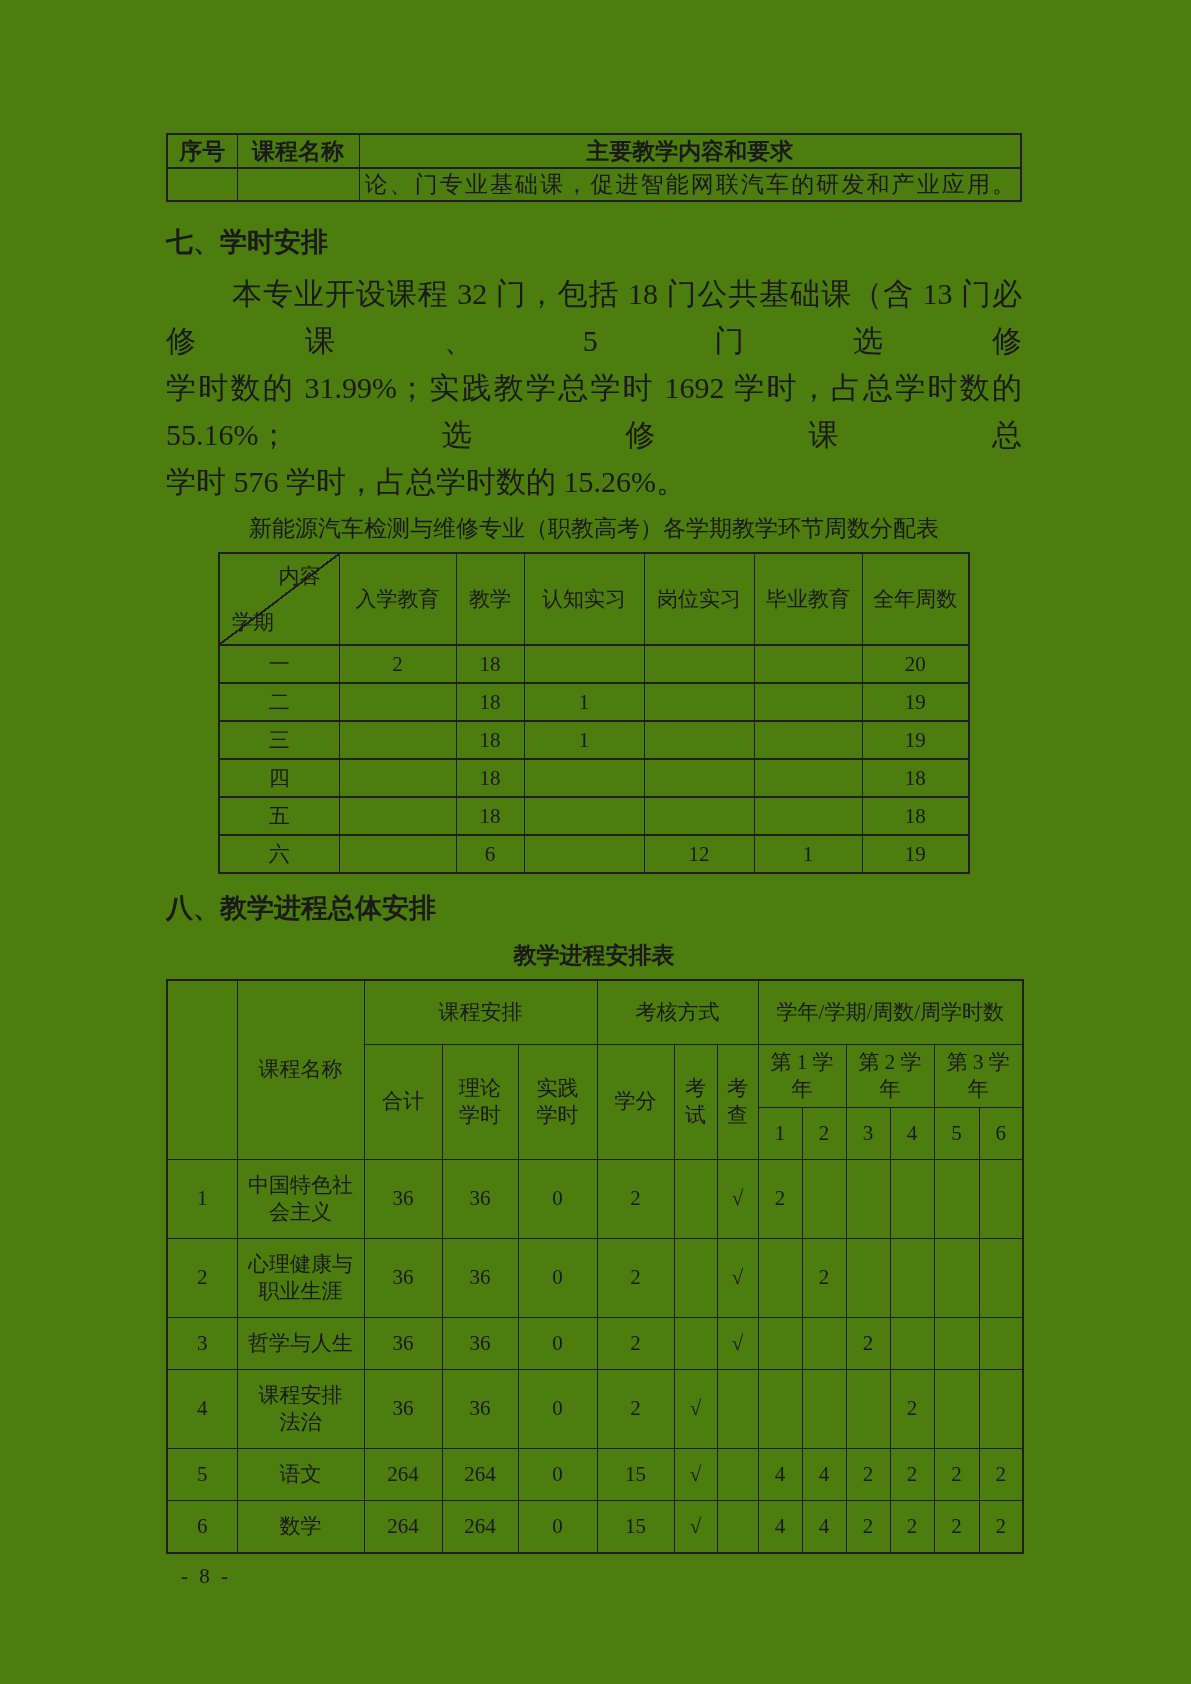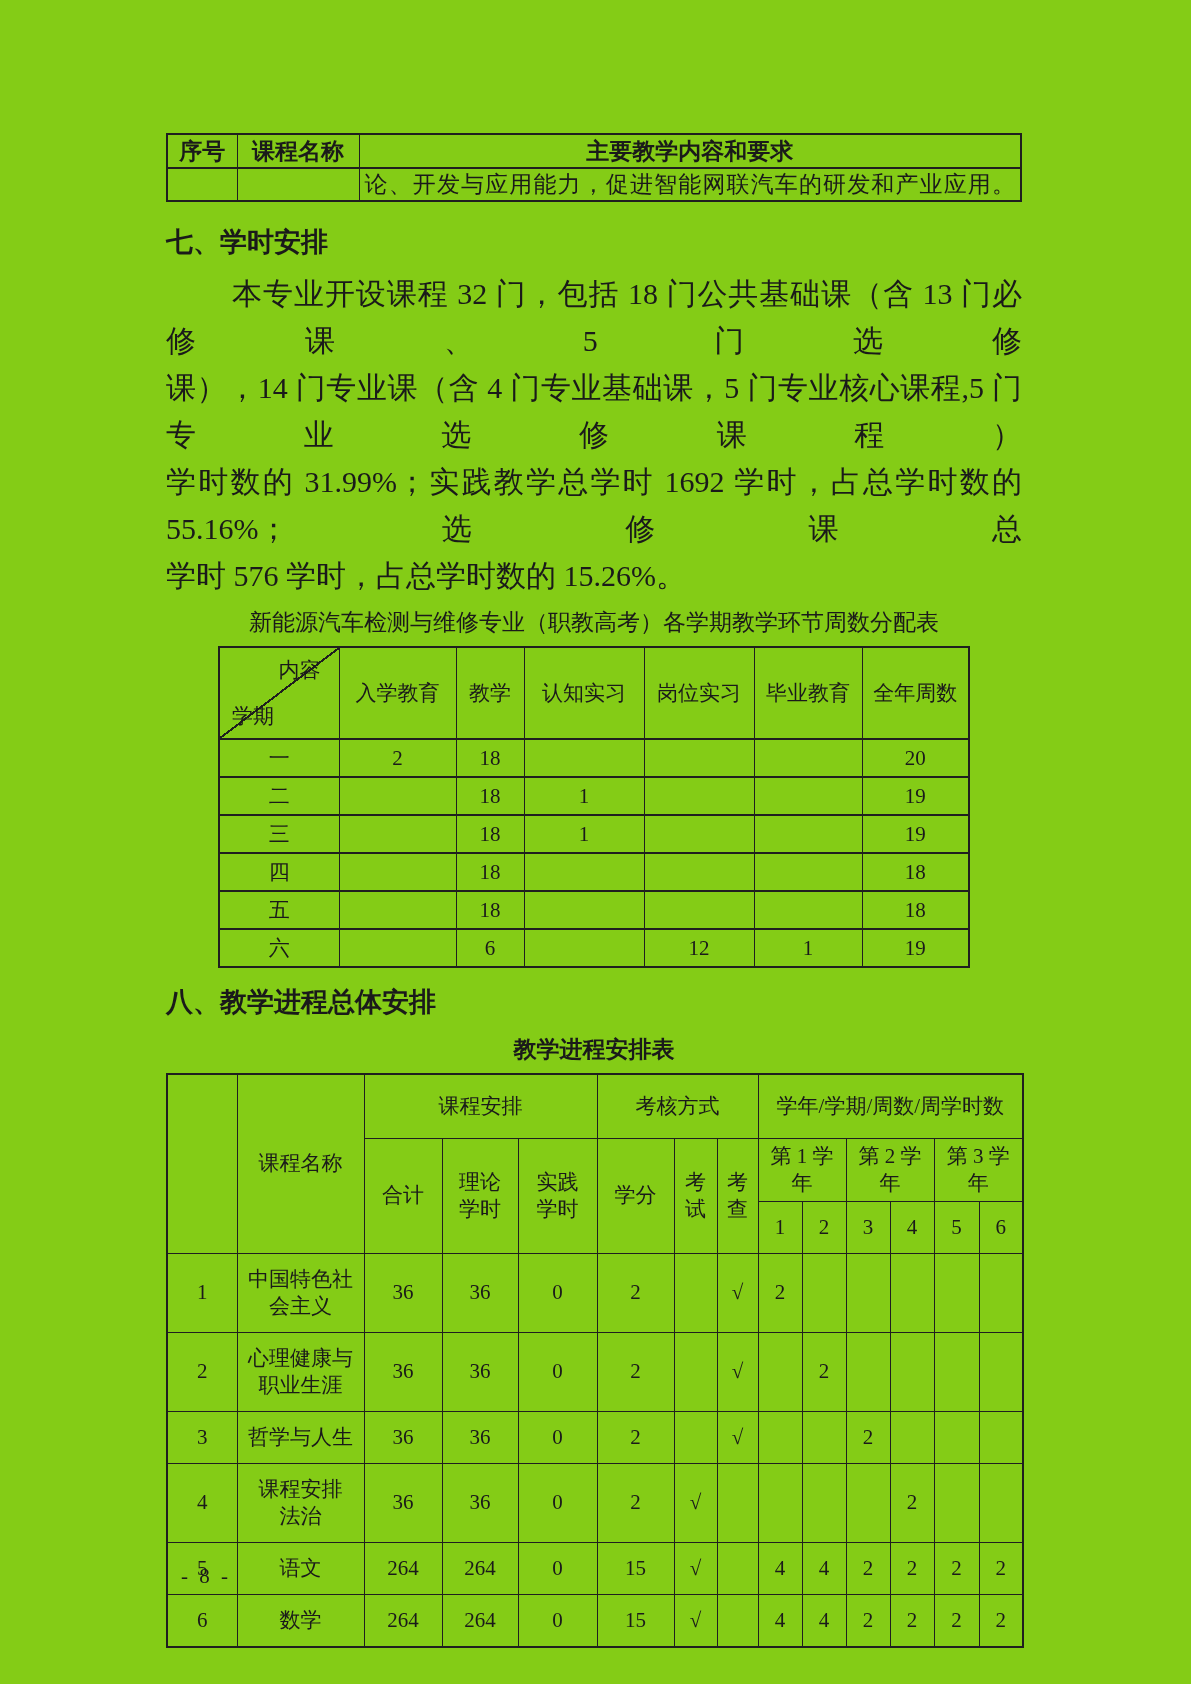--- a/index.html
+++ b/index.html
@@ -1,18 +1,18 @@
 <!DOCTYPE html>
 <html><head>
 <meta charset="utf-8">
 <style>
   * { box-sizing: border-box; margin: 0; padding: 0; }
   html,body { background:#888; }
   .page {
-    width: 1191px; height: 1684px; background: #84cc16; position: relative;
+    width: 1191px; height: 1684px; background: #4d7c0f; position: relative;
     margin: 0 auto; font-family: "Liberation Serif", serif; color: #1a1a1a;
     overflow: hidden;
   }
   .content { position: absolute; left: 166px; top: 0; width: 856px; }
 
   table { border-collapse: collapse; table-layout: fixed; width: 100%; }
   td { border: 1px solid #1f1f1f; text-align: center; vertical-align: middle;
        font-size: 21px; overflow: hidden; }
 
   
@@ -73,30 +73,29 @@
         </colgroup>
       <tbody>
           <tr class="hd">
         <td>序号</td>
         <td>课程名称</td>
         <td>主要教学内容和要求</td>
       </tr>
       <tr class="bd">
         <td></td>
         <td></td>
-        <td class="fill">论、开发与应用能力，促进智能网联汽车的研发和产业应用。</td>
+        <td class="fill">论、门专业基础课，促进智能网联汽车的研发和产业应用。</td>
       </tr>
     </tbody>
       </table>
 
     <div class="sec-head">七、学时安排</div>
 
     <div class="para">
       <div class="para-line first">本专业开设课程 32 门，包括 18 门公共基础课（含 13 门必修课、5 门选修</div>
-      <div class="para-line">课），14 门专业课（含 4 门专业基础课，5 门专业核心课程,5 门专业选修课程）</div>
       <div class="para-line">学时数的 31.99%；实践教学总学时 1692 学时，占总学时数的 55.16%；选修课总</div>
       <div class="para-line last">学时 576 学时，占总学时数的 15.26%。</div>
     </div>
 
     <div class="tbl-title">新能源汽车检测与维修专业（职教高考）各学期教学环节周数分配表</div>
 
     <table class="t-weeks">
       <colgroup>
         <col style="width:120px">
           <col style="width:117px">

